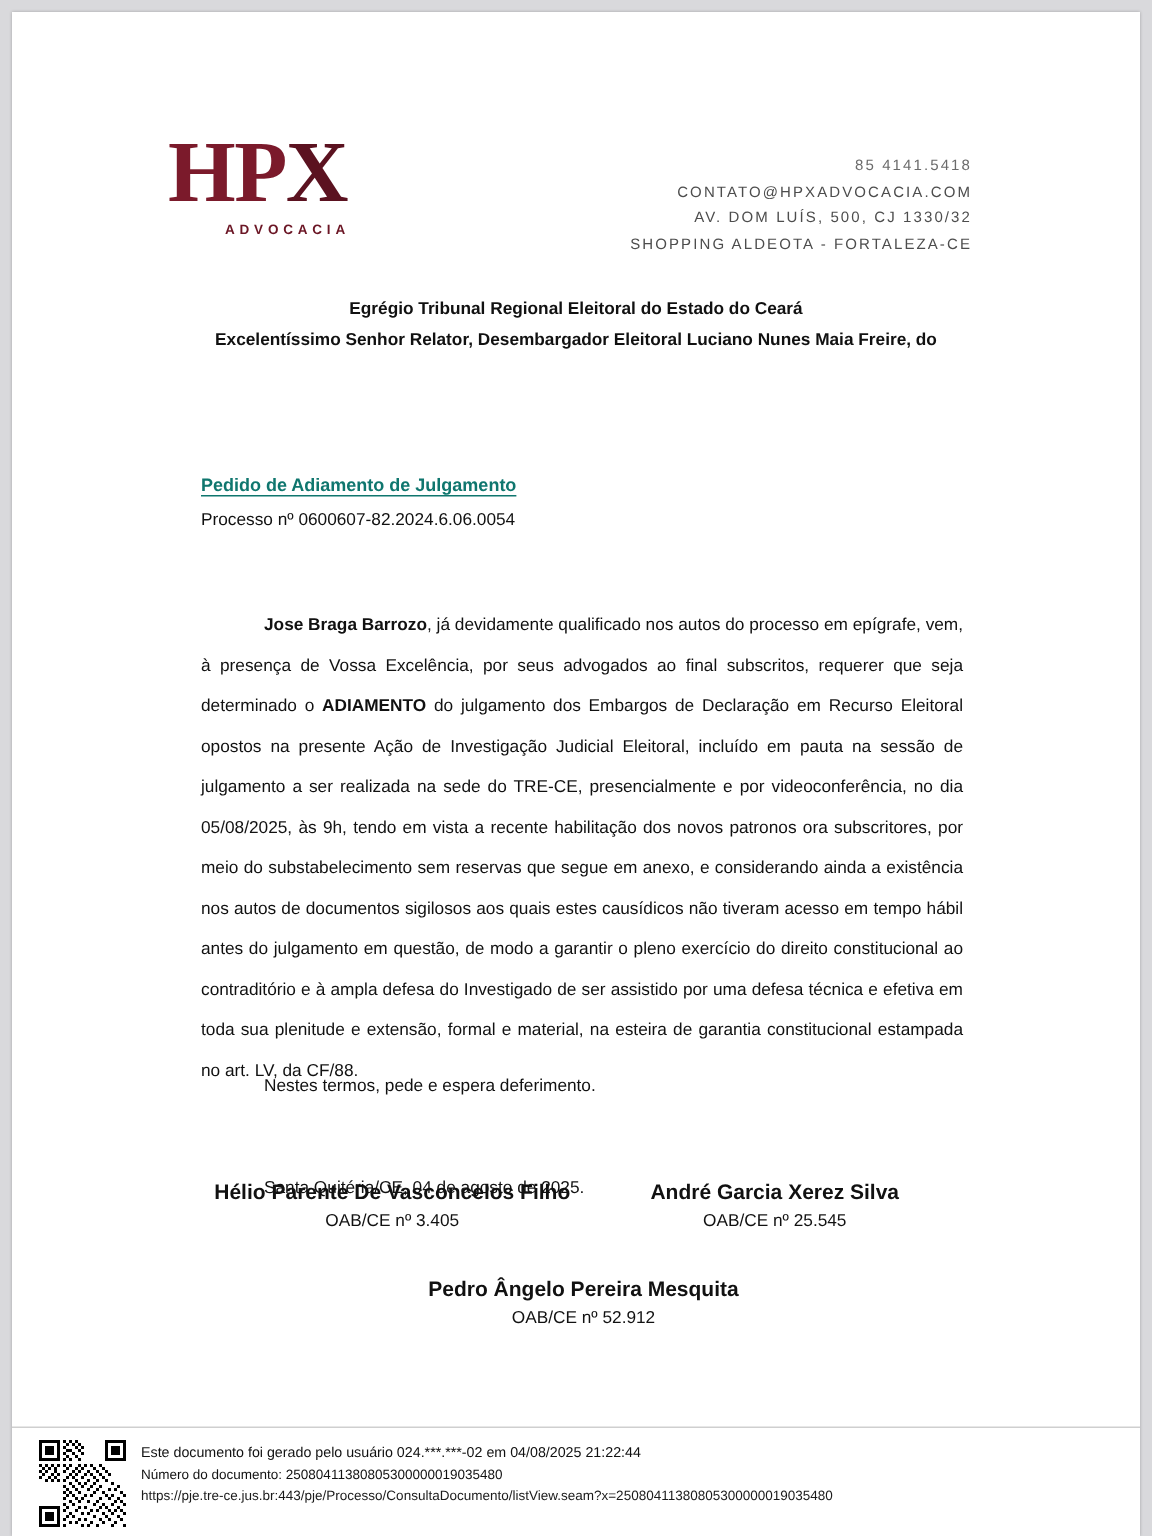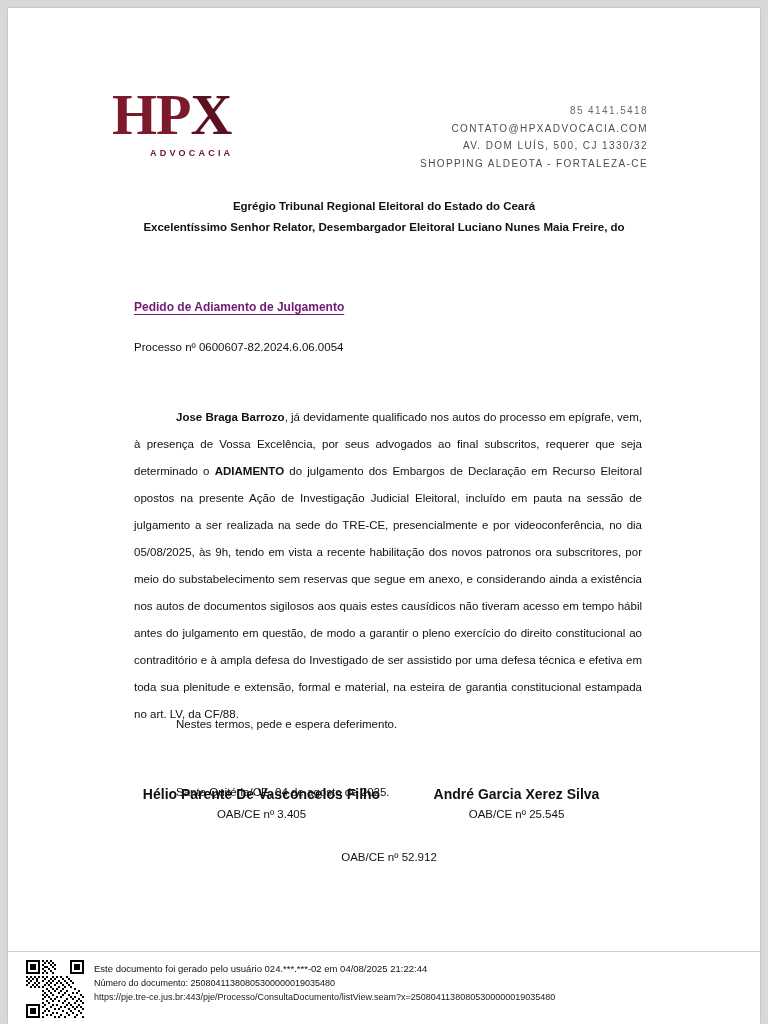--- a/index.html
+++ b/index.html
@@ -96,24 +96,24 @@
     text-align: center;
     font-size: 11.5px;
     font-weight: 700;
     color: #111;
     line-height: 1.85;
   }
 
   .block-title {
     position: absolute;
     left: 126px;
-    top: 292px;
+    top: 308px;
     font-size: 12px;
     font-weight: 700;
-    color: #701a75;
+    color: #0f766e;
     text-decoration: underline;
     text-underline-offset: 3px;
   }
   .process {
     position: absolute;
     left: 126px;
     top: 333px;
     font-size: 11.5px;
     color: #111;
   }
@@ -245,20 +245,21 @@
         <div class="name">Hélio Parente De Vasconcelos Filho</div>
         <div class="oab">OAB/CE nº 3.405</div>
       </div>
       <div class="sig">
         <div class="name">André Garcia Xerez Silva</div>
         <div class="oab">OAB/CE nº 25.545</div>
       </div>
     </div>
     <div class="sig-row">
       <div class="sig">
+        <div class="name">Pedro Ângelo Pereira Mesquita</div>
         <div class="oab">OAB/CE nº 52.912</div>
       </div>
     </div>
   </div>
 
   <div class="footer">
     <div class="qr">
       <svg width="58" height="58" viewBox="0 0 29 29" shape-rendering="crispEdges">
         <rect width="29" height="29" fill="#ffffff"></rect>
         <g fill="#000000">

